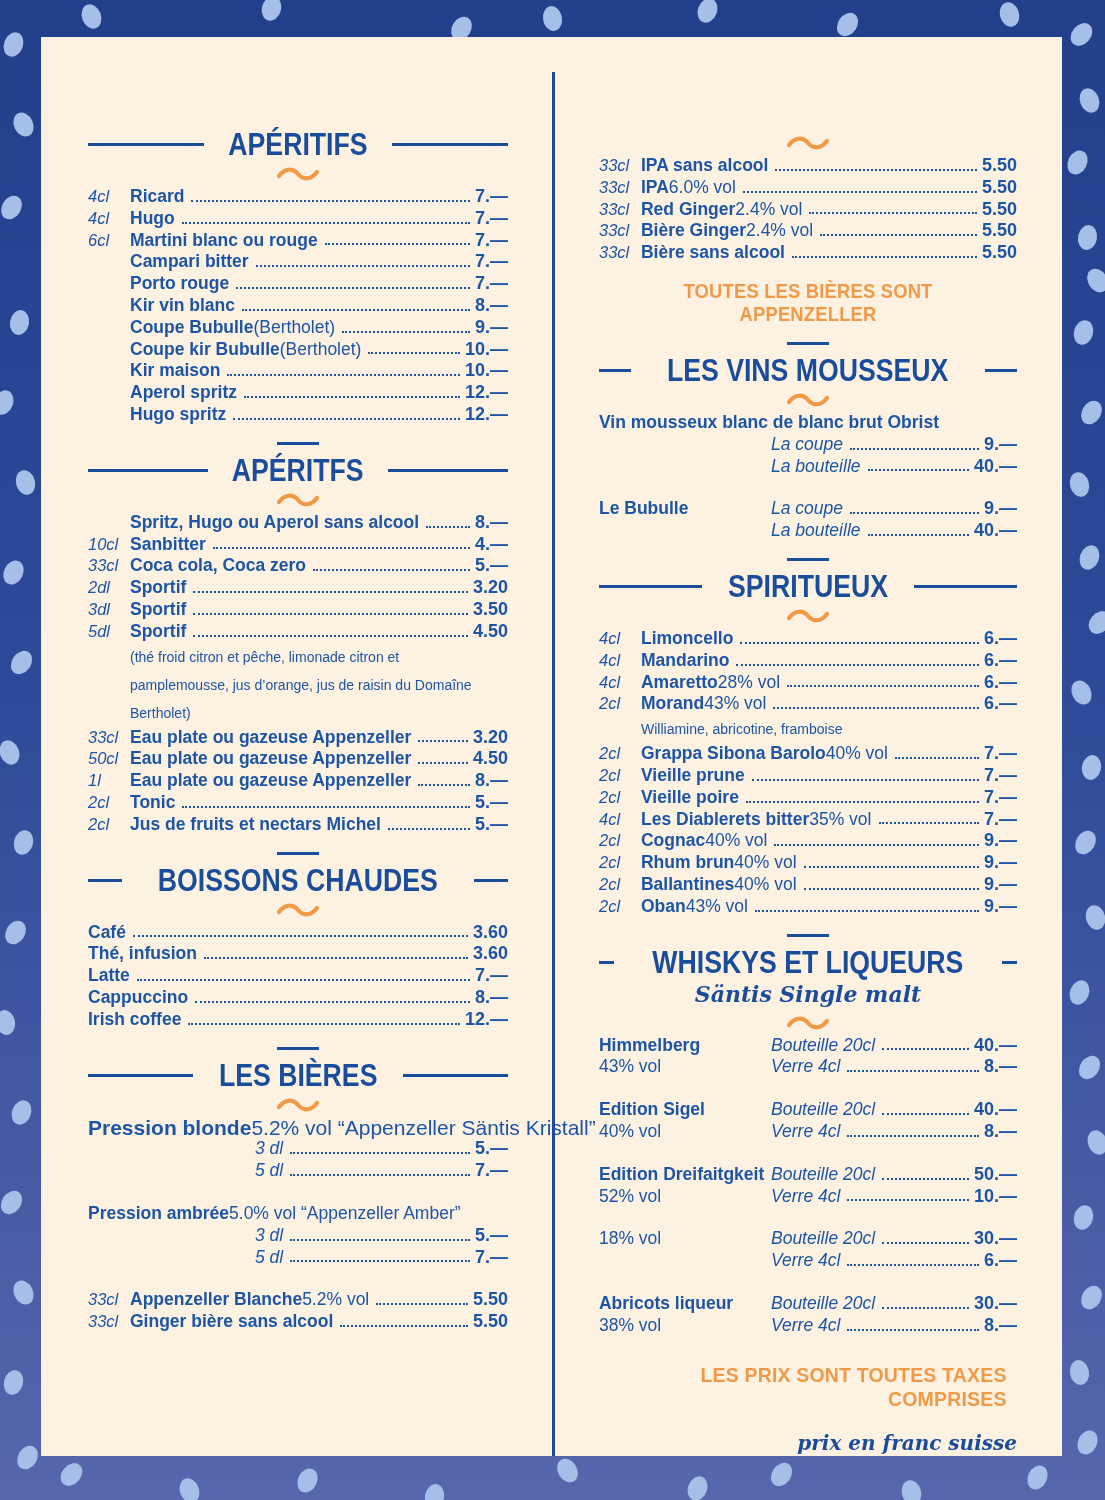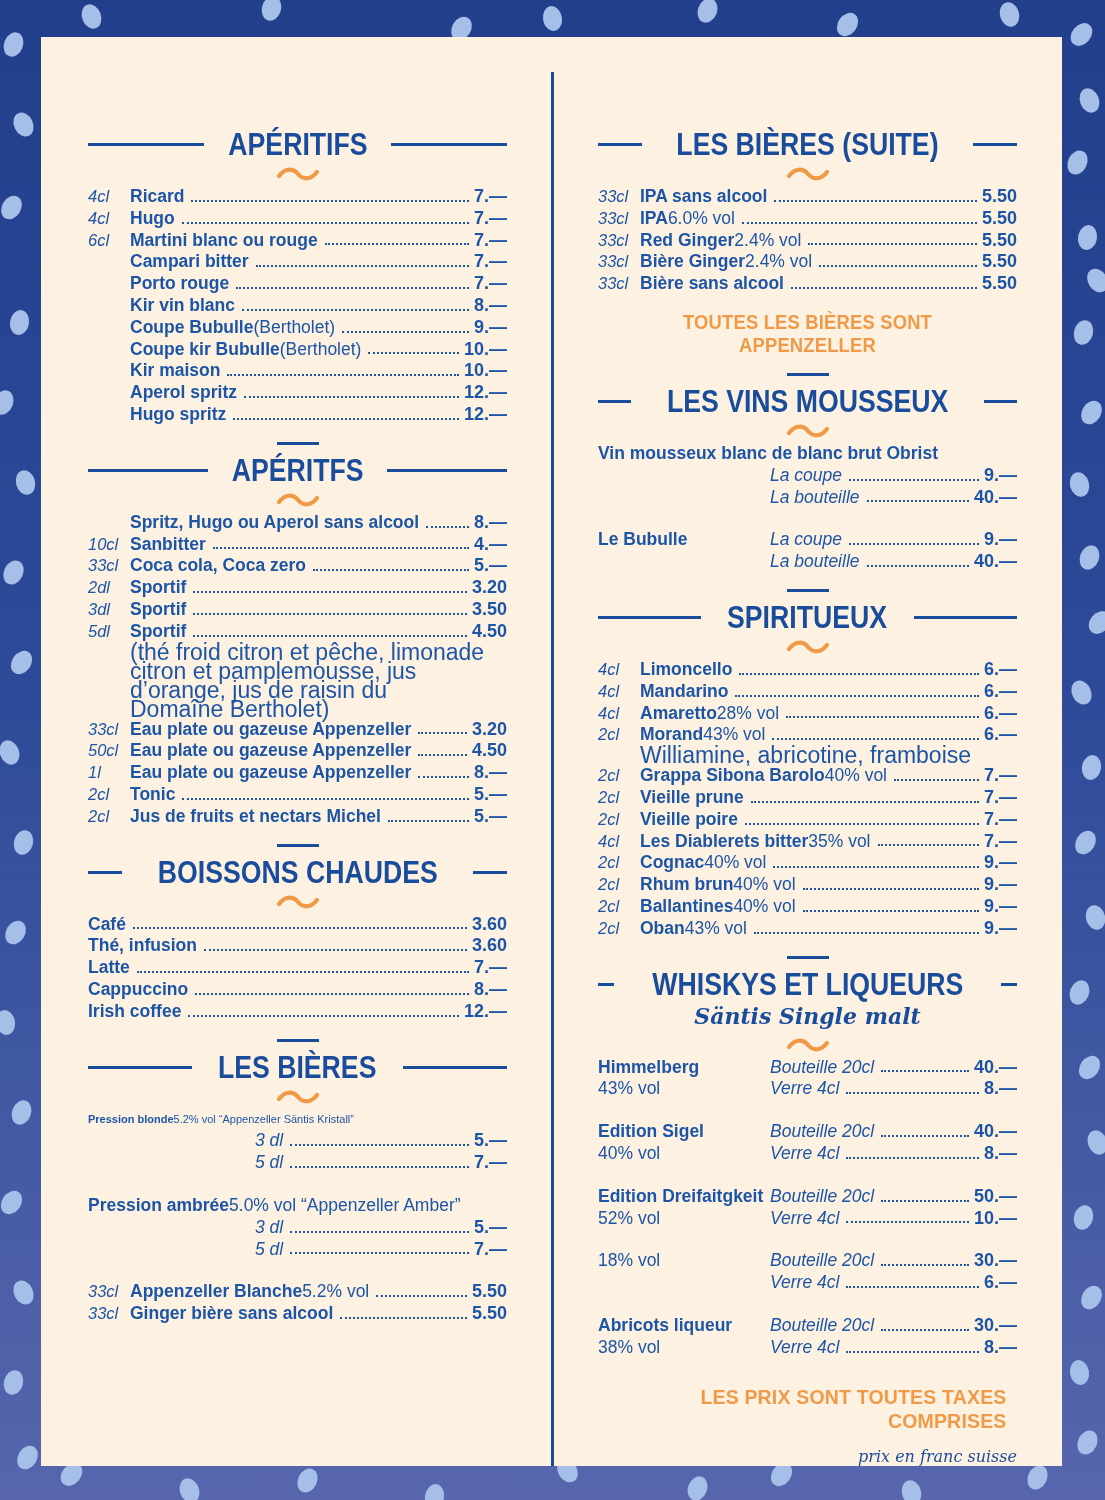--- a/index.html
+++ b/index.html
@@ -25,41 +25,41 @@
   .hline{flex:1;height:3px;background:var(--blue);}
   .sec-title{font-weight:bold;font-size:31px;line-height:31px;white-space:nowrap;
     transform:scaleX(0.86);transform-origin:center;}
   .sec-sub{text-align:center;font-family:"DejaVu Serif",serif;font-style:italic;font-weight:bold;
     font-size:22px;line-height:29px;color:var(--blue);margin-top:2px;}
   .tilde-wrap{text-align:center;line-height:0;margin:7px 0 5px;}
   .sep{width:42px;height:3px;background:var(--blue);margin:16px auto 10px;}
 
   .items{margin-top:4px;}
   .row{display:flex;align-items:baseline;font-size:17.5px;line-height:21.8px;color:var(--blue-bright);}
-  .row.sm{font-size:11px;}
+  .row.sm{font-size:21px;}
   .size{width:42px;flex-shrink:0;font-style:italic;font-size:16.5px;}
   .name{font-weight:bold;white-space:nowrap;}
   .suffix{white-space:nowrap;}
   .dots{flex:1;min-width:10px;align-self:flex-end;margin:0 5px 6px 7px;
     border-bottom:2px dotted var(--blue-bright);}
   .price{font-weight:bold;font-size:18px;white-space:nowrap;}
-  .note{font-size:23px;line-height:19px;color:var(--blue-bright);}
+  .note{font-size:14px;line-height:28px;color:var(--blue-bright);}
   .note.ind{margin-left:42px;max-width:356px;}
   .sub-label{margin-left:167px;font-style:italic;white-space:nowrap;text-align:right;}
   .pair-left{min-width:168px;flex-shrink:0;padding-right:4px;}
   .pair-left.b{font-weight:bold;}
   .pair-label{font-style:italic;white-space:nowrap;}
   .spacer{height:21px;}
   .orange-note{text-align:center;color:var(--orange);font-weight:bold;font-size:20px;
     margin-top:16px;letter-spacing:.2px;transform:scaleX(0.92);}
   .menu-footer{margin-top:26px;text-align:right;}
   .orange-foot{color:var(--orange);font-weight:bold;font-size:20.5px;letter-spacing:.2px;
     transform:scaleX(0.95);}
-  .script-foot{font-family:"DejaVu Serif",serif;font-style:italic;font-weight:normal;
-    font-size:16px;color:var(--blue);margin-top:14px;}
+  .script-foot{font-family:"DejaVu Serif",serif;font-style:italic;font-weight:bold;
+    font-size:20px;color:var(--blue);margin-top:20px;}
 </style>
 </head>
 <body>
 
 <div class="poster">
   <div id="dots-layer">
       <div class="dot" style="left: 82px; top: 4px; transform: rotate(-20deg);"></div>
       <div class="dot" style="left: 262px; top: -4px; transform: rotate(15deg);"></div>
       <div class="dot" style="left: 452px; top: 16px; transform: rotate(30deg);"></div>
       <div class="dot" style="left: 543px; top: 6px; transform: rotate(-10deg);"></div>
@@ -358,25 +358,20 @@
           <div class="row">
             <span class="size">33cl</span>
             <span class="name">Ginger bière sans alcool</span>
             <span class="dots"></span>
             <span class="price">5.50</span>
           </div>
         </div>
       </div>
     <div class="vdiv"></div>
     <div class="col col-right">
-        <div class="sec-head">
-          <span class="hline"></span>
-          <span class="sec-title">LES BIÈRES (SUITE)</span>
-          <span class="hline"></span>
-        </div>
         <div class="tilde-wrap"><svg width="44" height="14" viewBox="0 0 44 14">
             <path d="M3 9 C 9 1, 17 1, 22 7 C 27 13, 35 13, 41 5" fill="none" stroke="#f09a48" stroke-width="4.2" stroke-linecap="round"></path>
           </svg></div>
         <div class="items">
           <div class="row">
             <span class="size">33cl</span>
             <span class="name">IPA sans alcool</span>
             <span class="dots"></span>
             <span class="price">5.50</span>
           </div>

